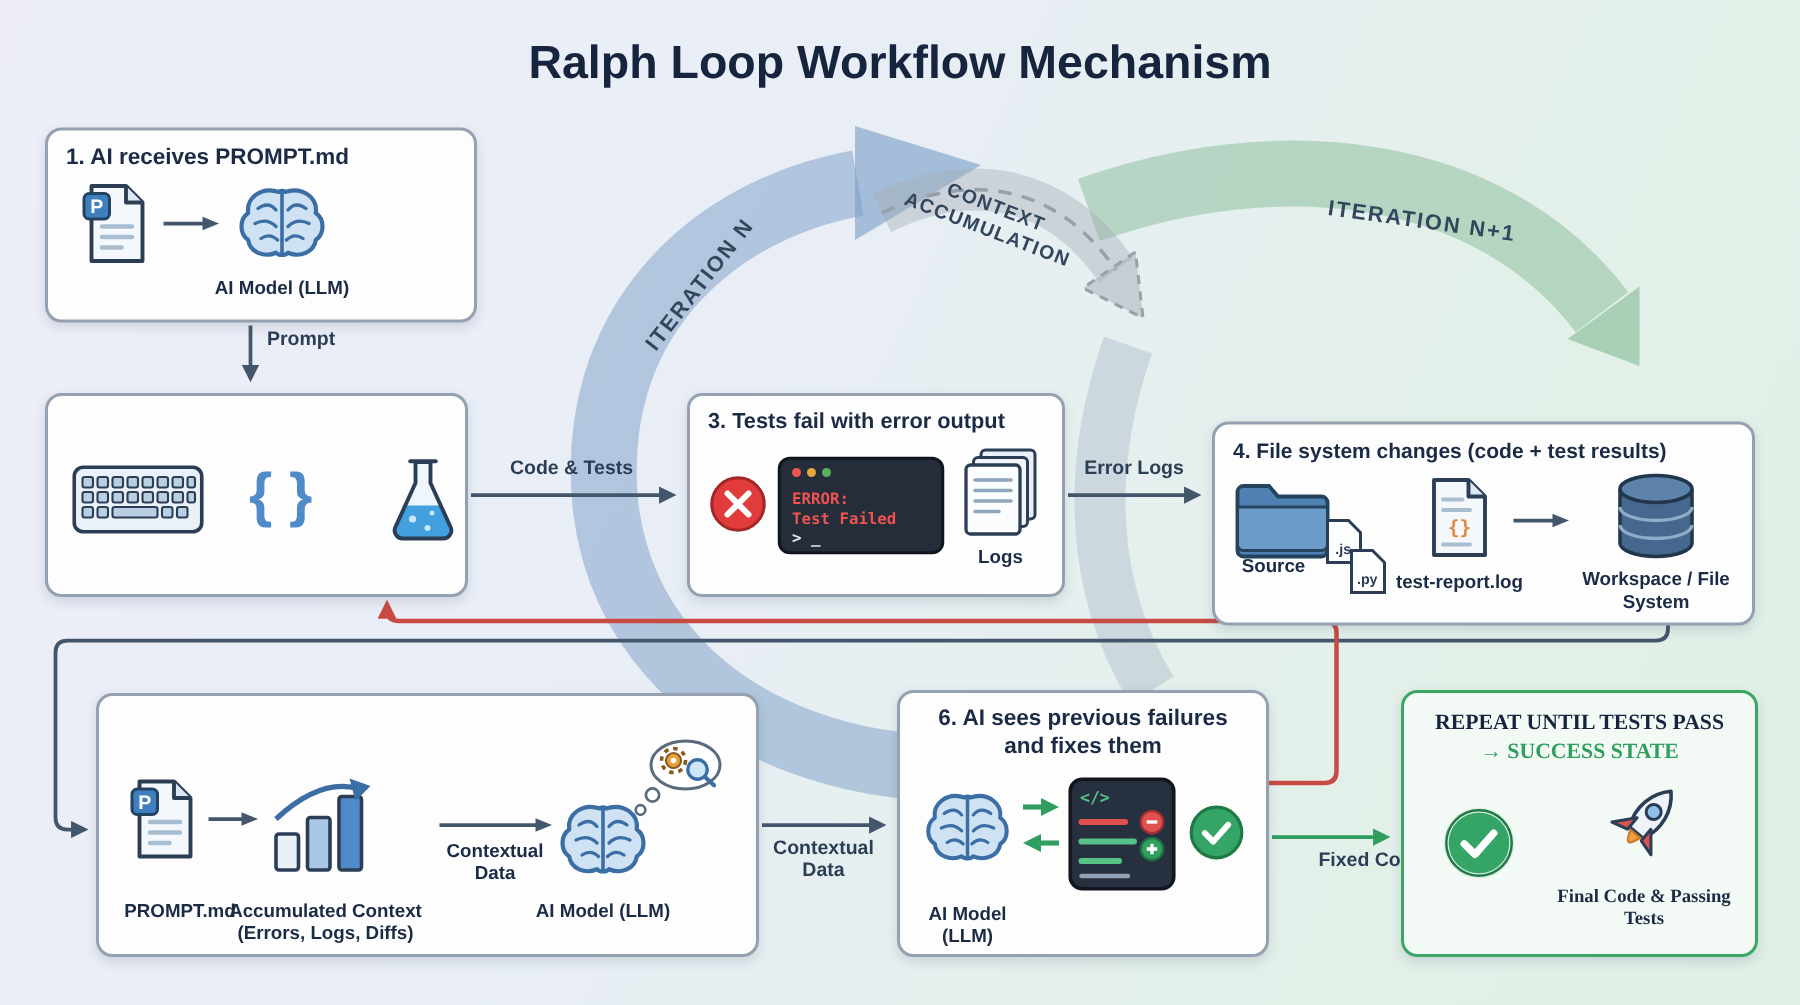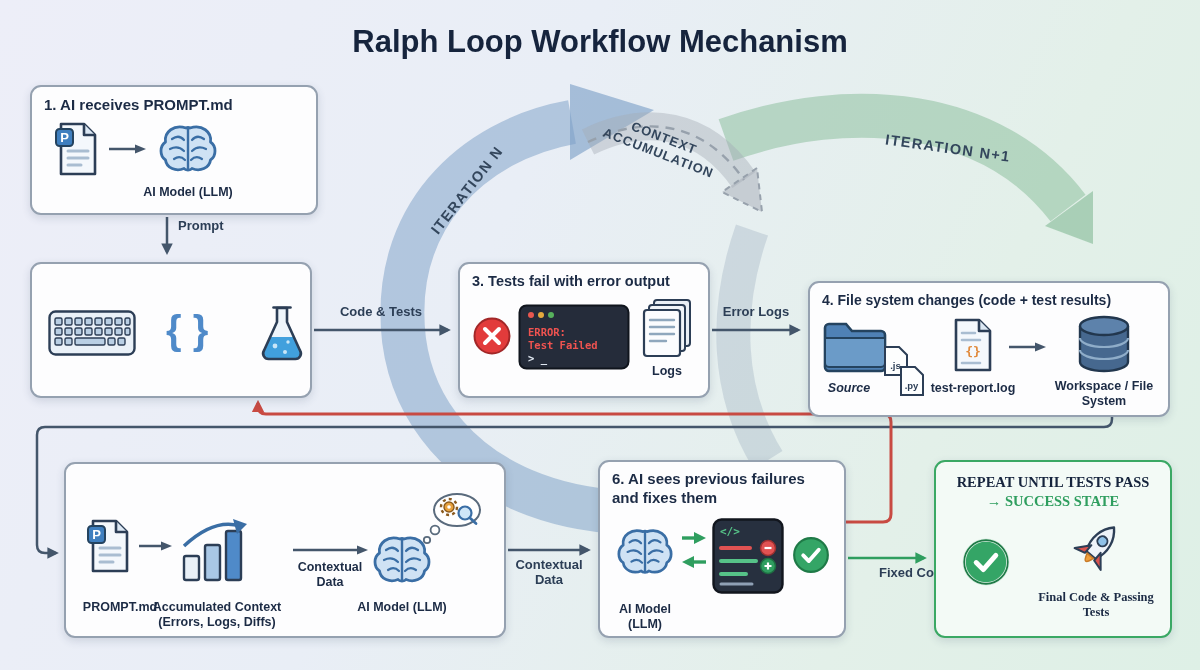--- a/index.html
+++ b/index.html
@@ -17,21 +17,21 @@
 .icon{position:absolute}
 .conn{stroke:#44566b;stroke-width:2.5;fill:none;marker-end:url(#mSlate)}
 .conn-red{stroke:#c84a42;stroke-width:3;fill:none;marker-end:url(#mRed)}
 .conn-green{stroke:#2f9e5f;stroke-width:2.5;fill:none;marker-end:url(#mGreen)}
 .braces{position:absolute;font-size:40px;font-weight:bold;color:#4f8ac9;line-height:1;z-index:1}
 .term-text{font-family:"DejaVu Sans Mono",monospace;font-size:10.5px;font-weight:bold;fill:#dfe7f0}
 .term-err{fill:#ef5350}
 .box-green{border-color:#3aa864;background:#f3faf6}
 .success-title{position:absolute;top:12px;left:0;width:100%;text-align:center;font-size:14.5px;font-weight:bold;color:#16243d}
 .success-subtitle{position:absolute;top:31px;left:0;width:100%;text-align:center;font-size:14.5px;font-weight:bold;color:#2f9e5f}
-.box6-title{position:absolute;top:8px;left:0;width:100%;padding:0 12px;text-align:left;font-size:15px;font-weight:bold;color:#1c2b45;line-height:1.25}
+.box6-title{position:absolute;top:8px;left:0;width:100%;padding:0 12px;text-align:center;font-size:15px;font-weight:bold;color:#1c2b45;line-height:1.25}
 </style>
 </head>
 <body>
 
 <div class="canvas">
 
   <div class="page-title">Ralph Loop Workflow Mechanism</div>
 
   <svg class="layer" style="z-index:0" width="1200" height="670">
     <path d="M770,485 C610,552 424,492 404,340 C390,218 472,140 572,122" fill="none" stroke="rgba(122,158,198,0.5)" stroke-width="44"></path>
@@ -131,21 +131,21 @@
       <path d="M19 4 H29 V18 L42 46.5 A5.5 5.5 0 0 1 37.3 55 H10.7 A5.5 5.5 0 0 1 6 46.5 L19 18 Z" fill="#eef5fb"></path>
       <path d="M12.5 33 L35.5 33 L41.8 47 A5.3 5.3 0 0 1 37.2 54.5 L10.8 54.5 A5.3 5.3 0 0 1 6.2 47 Z" fill="#41a0dd"></path>
       <circle cx="17" cy="42" r="2.4" fill="#c9e6f8"></circle>
         <circle cx="27" cy="48" r="2" fill="#c9e6f8"></circle>
         <circle cx="30" cy="38" r="1.7" fill="#c9e6f8"></circle>
       <path d="M19 4 H29 V18 L42 46.5 A5.5 5.5 0 0 1 37.3 55 H10.7 A5.5 5.5 0 0 1 6 46.5 L19 18 Z" fill="none" stroke="#2c3e56" stroke-width="2.6" stroke-linejoin="round"></path>
       <path d="M15.5 3.5 H32.5" stroke="#2c3e56" stroke-width="2.6" stroke-linecap="round"></path>
     </svg>
   </div>
 
-  <div class="box" style="left:458px;top:262px;width:252px;height:136px;">
+  <div class="box" style="left:458px;top:262px;width:252px;height:136px;border-radius:10px;">
     <div class="box-title" style="font-size:14.5px">3. Tests fail with error output</div>
     <svg class="icon" style="left:12px;top:52px;" width="40" height="40" viewBox="0 0 40 40">
       <circle cx="20" cy="20" r="17.5" fill="#e23b3b" stroke="#a22728" stroke-width="2"></circle>
       <path d="M13 13 L27 27 M27 13 L13 27" stroke="#ffffff" stroke-width="4" stroke-linecap="round"></path>
     </svg>
     <svg class="icon" style="left:58px;top:40px;" width="112" height="66" viewBox="0 0 112 66">
       <rect x="1.5" y="1.5" width="109" height="63" rx="7" fill="#252c3a" stroke="#10151d" stroke-width="2"></rect>
       <circle cx="13" cy="11" r="3" fill="#e8574f"></circle>
         <circle cx="23" cy="11" r="3" fill="#e5a93d"></circle>
         <circle cx="33" cy="11" r="3" fill="#57b15c"></circle>
@@ -161,21 +161,21 @@
     </svg>
     <div class="sub-label" style="left:172px;top:100px;width:70px;">Logs</div>
   </div>
 
   <div class="box" style="left:808px;top:262px;width:362px;height:136px;margin-top:19px;">
     <div class="box-title" style="font-size:14px">4. File system changes (code + test results)</div>
     <svg class="icon" style="left:12px;top:36px;" width="66" height="54" viewBox="0 0 66 54">
       <path d="M3 9 a4 4 0 0 1 4 -4 h17 l6 7 h29 a4 4 0 0 1 4 4 v32 a4 4 0 0 1 -4 4 H7 a4 4 0 0 1 -4 -4 z" fill="#4f81b5" stroke="#24435f" stroke-width="2.6"></path>
       <path d="M3 19 h60 v25 a4 4 0 0 1 -4 4 H7 a4 4 0 0 1 -4 -4 z" fill="#6b9bc8" stroke="#24435f" stroke-width="2"></path>
     </svg>
-    <div class="sub-label" style="left:6px;top:98px;width:66px;font-style:italic;">Source</div>
+    <div class="sub-label" style="left:6px;top:87px;width:66px;">Source</div>
     <svg class="icon" style="left:72px;top:62px;" width="28" height="32" viewBox="0 0 28 32">
       <path d="M3 2 h14 l8 8 v20 h-22 z" fill="#fdfefe" stroke="#2c3e56" stroke-width="2"></path>
       <text x="13.5" y="24" font-size="9.5" font-weight="bold" fill="#2c3e56" text-anchor="middle" font-family="Liberation Sans, sans-serif">.js</text>
     </svg>
     <svg class="icon" style="left:88px;top:82px;" width="28" height="32" viewBox="0 0 28 32">
       <path d="M3 2 h14 l8 8 v20 h-22 z" fill="#fdfefe" stroke="#2c3e56" stroke-width="2"></path>
       <text x="13.5" y="24" font-size="9.5" font-weight="bold" fill="#2c3e56" text-anchor="middle" font-family="Liberation Sans, sans-serif">.py</text>
     </svg>
     <svg class="icon" style="left:140px;top:34px;" width="46" height="56" viewBox="0 0 46 56">
       <path d="M6 3 h23 l11 11 v39 h-34 z" fill="#f4f8fc" stroke="#2c3e56" stroke-width="2.6" stroke-linejoin="round"></path>

